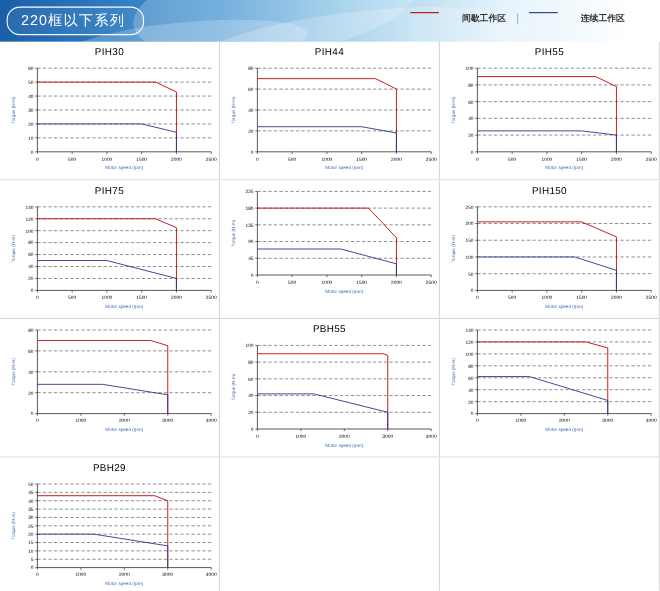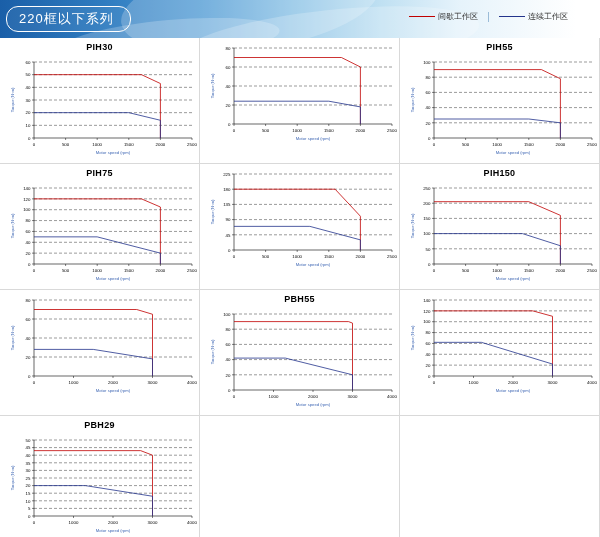--- a/index.html
+++ b/index.html
@@ -30,21 +30,21 @@
     border-radius:12px;
     color:#ffffff;font-size:13px;letter-spacing:1px;
     background:rgba(255,255,255,0.06);
     white-space:nowrap;
   }
   .legend{
     position:absolute;right:8px;top:11px;
     display:flex;align-items:center;gap:10px;
     font-size:8px;color:#333;
   }
-  .legend .item{display:flex;align-items:center;gap:3px;white-space:nowrap;}
+  .legend .item{display:flex;align-items:flex-start;gap:21px;white-space:nowrap;font-weight:bold;}
   .legend .swatch{display:inline-block;width:26px;height:0;border-top:1.5px solid #c00000;}
   .legend .swatch.blue{border-top:1.5px solid #23348c;}
   .legend .bar{display:inline-block;width:1px;height:10px;background:#9bbcd8;}
 
   
   .grid{
     display:grid;
     grid-template-columns:200px 200px 200px;
     grid-template-rows:126px 126px 126px 126px;
     width:600px;
@@ -52,21 +52,21 @@
   .cell{
     position:relative;
     border-right:1px solid #d9d9d9;
     border-bottom:1px solid #d9d9d9;
     box-sizing:border-box;
     background:#fff;
   }
   .cell.empty{background:#fff;}
   .cell .chart-title{
     text-align:center;
-    font-size:9px;font-weight:bold;color:#000;
+    font-size:9px;font-weight:normal;color:#000;
     margin-top:4px;letter-spacing:0.3px;
   }
   .plotwrap{position:relative;width:200px;height:106px;}
   svg{display:block;}
   .axis-label{font-size:4.2px;fill:#4169b5;font-family:"Liberation Sans",sans-serif;}
   .tick{font-size:4.4px;fill:#000;font-family:"Liberation Sans",sans-serif;}
   .ylabel{font-size:4.2px;fill:#4169b5;font-family:"Liberation Sans",sans-serif;}
 </style>
 </head>
 <body>
@@ -129,20 +129,21 @@
           <line x1="192.00" y1="86" x2="192.00" y2="88" stroke="#000" stroke-width="0.5"></line>
           <text class="tick" x="192.00" y="94" text-anchor="middle">2500</text>
           <text class="axis-label" x="113.0" y="102" text-anchor="middle">Motor speed (rpm)</text>
           <text class="ylabel" x="14" y="48.0" text-anchor="middle" transform="rotate(-90 14 48.0)">Torque (N·m)</text>
           <polyline points="34.00,22.67 141.44,22.67 160.40,31.53 160.40,86.00" fill="none" stroke="#c00000" stroke-width="0.8"></polyline>
           <polyline points="34.00,60.67 128.80,60.67 160.40,68.27 160.40,86.00" fill="none" stroke="#23348c" stroke-width="0.8"></polyline>
         </svg>
       </div>
     </div>
     <div class="cell">
+      <div class="chart-title">PIH44</div>
       <div class="plotwrap">
         <svg width="200" height="106" viewBox="0 0 200 106">
           <line x1="34" y1="67.00" x2="192" y2="67.00" stroke="#000" stroke-width="0.4" stroke-dasharray="3,2"></line>
           <line x1="34" y1="48.00" x2="192" y2="48.00" stroke="#000" stroke-width="0.4" stroke-dasharray="3,2"></line>
           <line x1="34" y1="29.00" x2="192" y2="29.00" stroke="#000" stroke-width="0.4" stroke-dasharray="3,2"></line>
           <line x1="34" y1="10.00" x2="192" y2="10.00" stroke="#000" stroke-width="0.4" stroke-dasharray="3,2"></line>
           <line x1="34" y1="10" x2="34" y2="86" stroke="#000" stroke-width="0.6"></line>
           <line x1="34" y1="86" x2="192" y2="86" stroke="#000" stroke-width="0.6"></line>
           <line x1="32" y1="86.00" x2="34" y2="86.00" stroke="#000" stroke-width="0.5"></line>
           <text class="tick" x="30.5" y="87.70" text-anchor="end">0</text>

